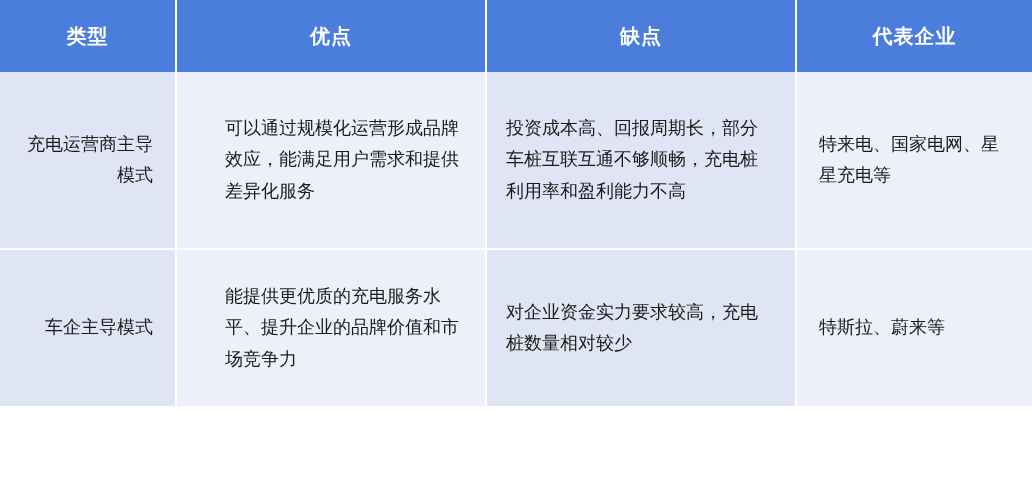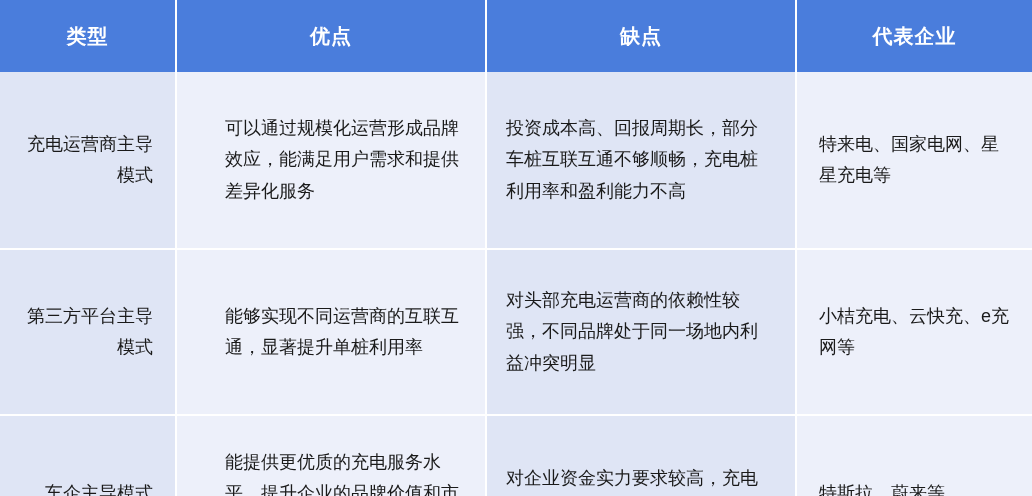--- a/index.html
+++ b/index.html
@@ -87,34 +87,20 @@
       <td class="col-pro">
           <span class="cell-text">可以通过规模化运营形成品牌效应，能满足用户需求和提供差异化服务</span>
         </td>
       <td class="col-con">
           <span class="cell-text">投资成本高、回报周期长，部分车桩互联互通不够顺畅，充电桩利用率和盈利能力不高</span>
         </td>
       <td class="col-firms">
           <span class="cell-text">特来电、国家电网、星星充电等</span>
         </td>
     </tr>
-    <tr class="r1">
-      <td class="col-type">
-          <span class="cell-text">第三方平台主导模式</span>
-        </td>
-      <td class="col-pro">
-          <span class="cell-text">能够实现不同运营商的互联互通，显著提升单桩利用率</span>
-        </td>
-      <td class="col-con">
-          <span class="cell-text">对头部充电运营商的依赖性较强，不同品牌处于同一场地内利益冲突明显</span>
-        </td>
-      <td class="col-firms">
-          <span class="cell-text">小桔充电、云快充、e充网等</span>
-        </td>
-    </tr>
     <tr class="r2">
       <td class="col-type">
           <span class="cell-text">车企主导模式</span>
         </td>
       <td class="col-pro">
           <span class="cell-text">能提供更优质的充电服务水平、提升企业的品牌价值和市场竞争力</span>
         </td>
       <td class="col-con">
           <span class="cell-text">对企业资金实力要求较高，充电桩数量相对较少</span>
         </td>

